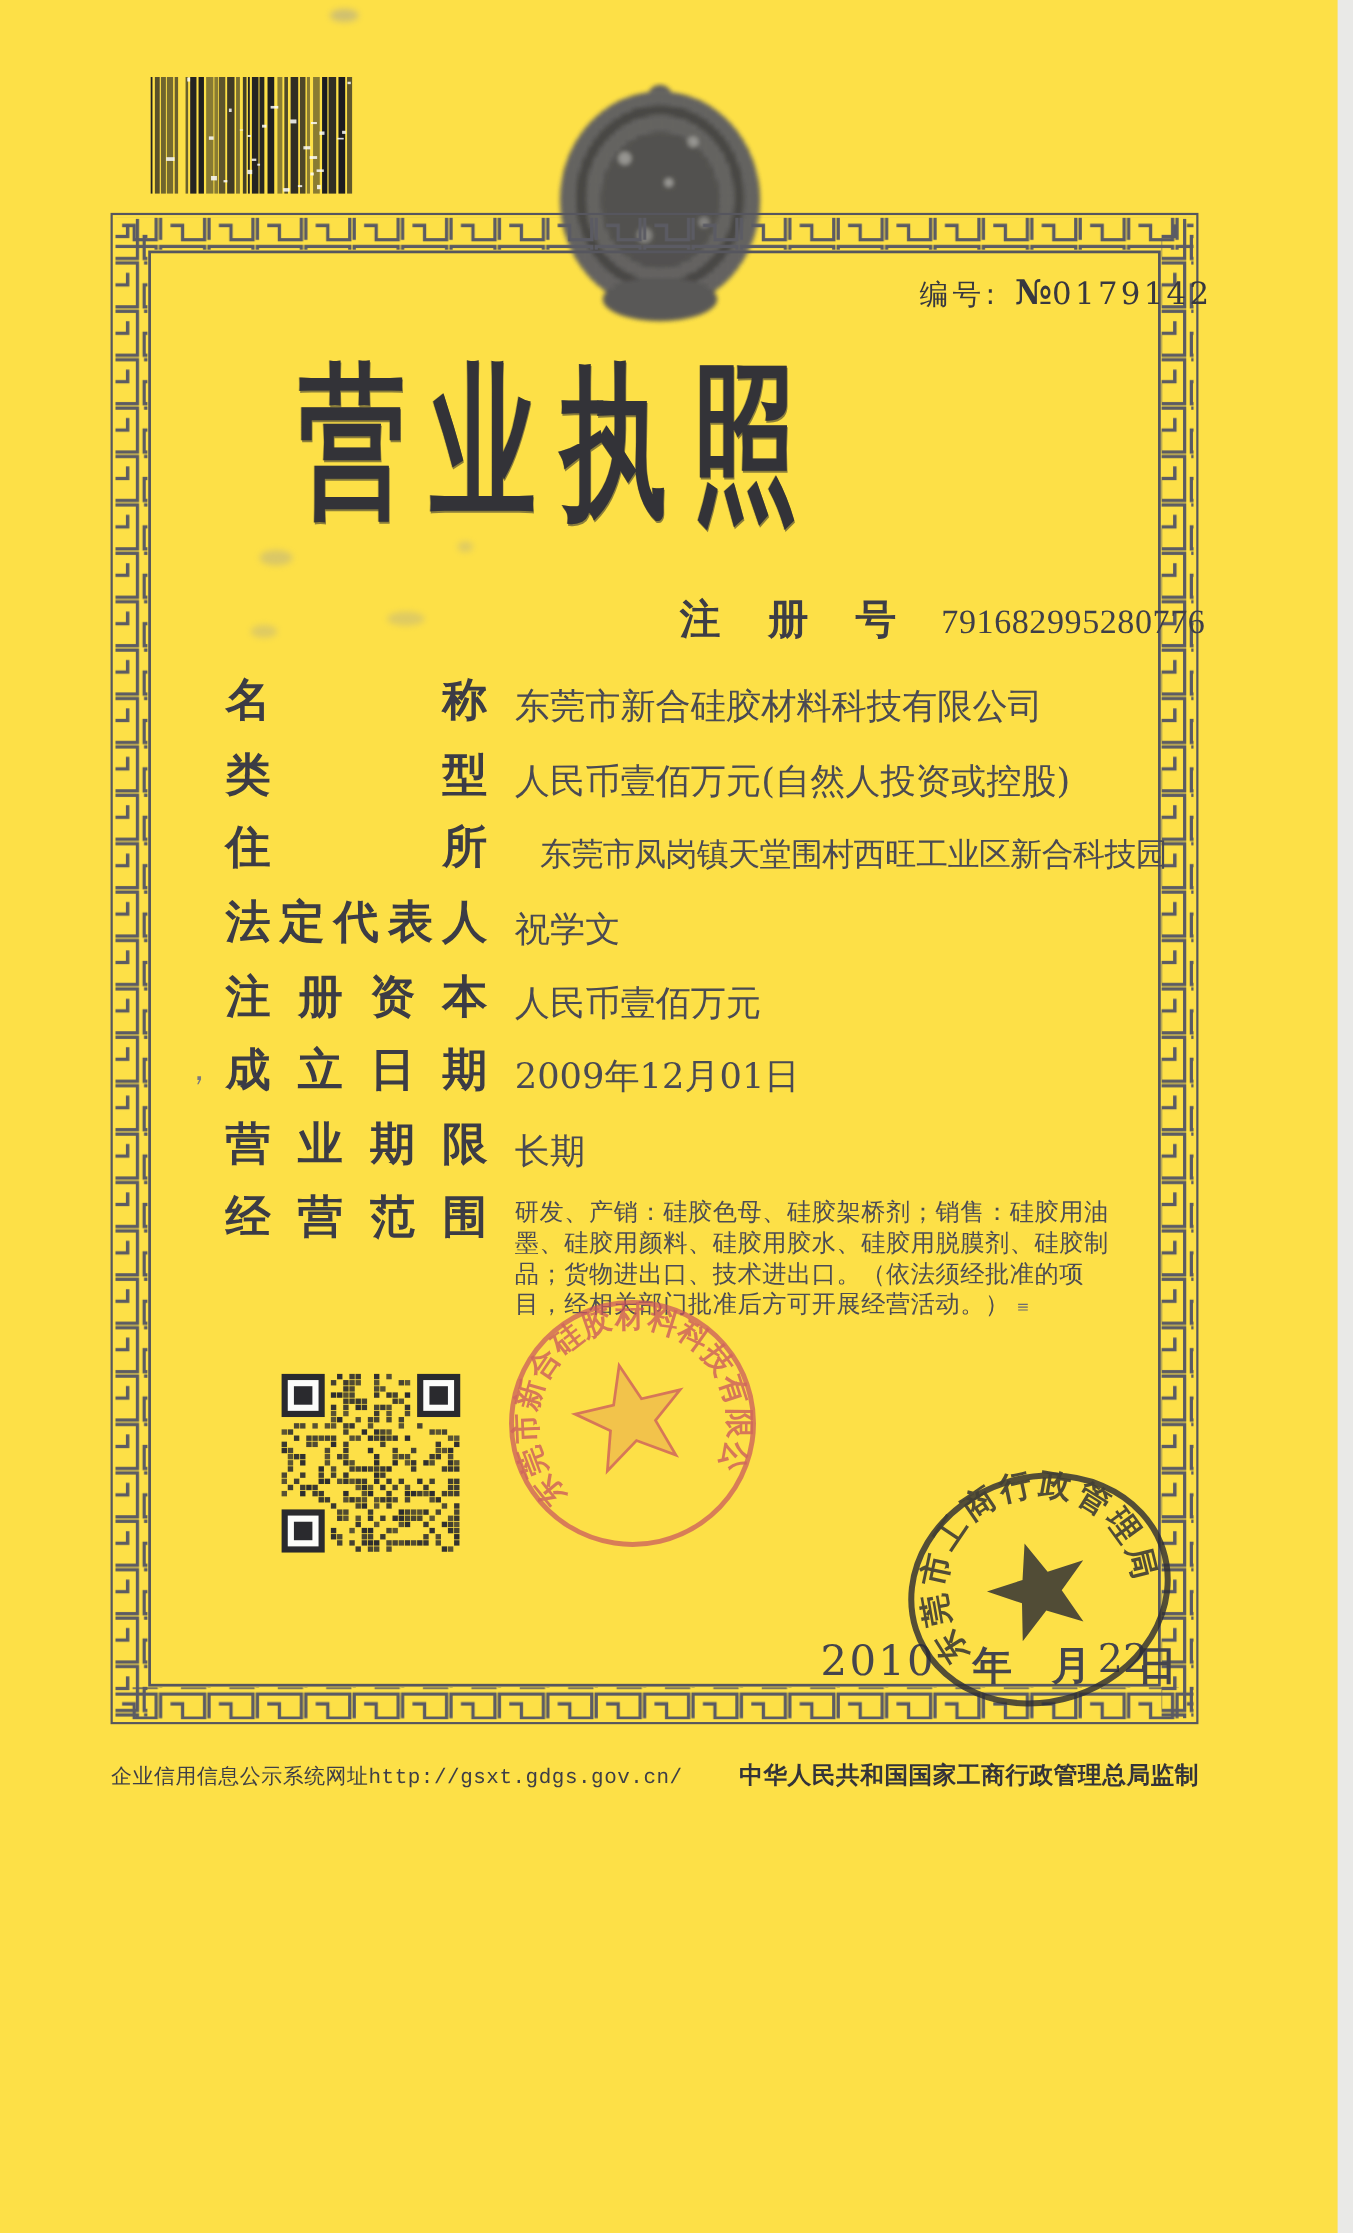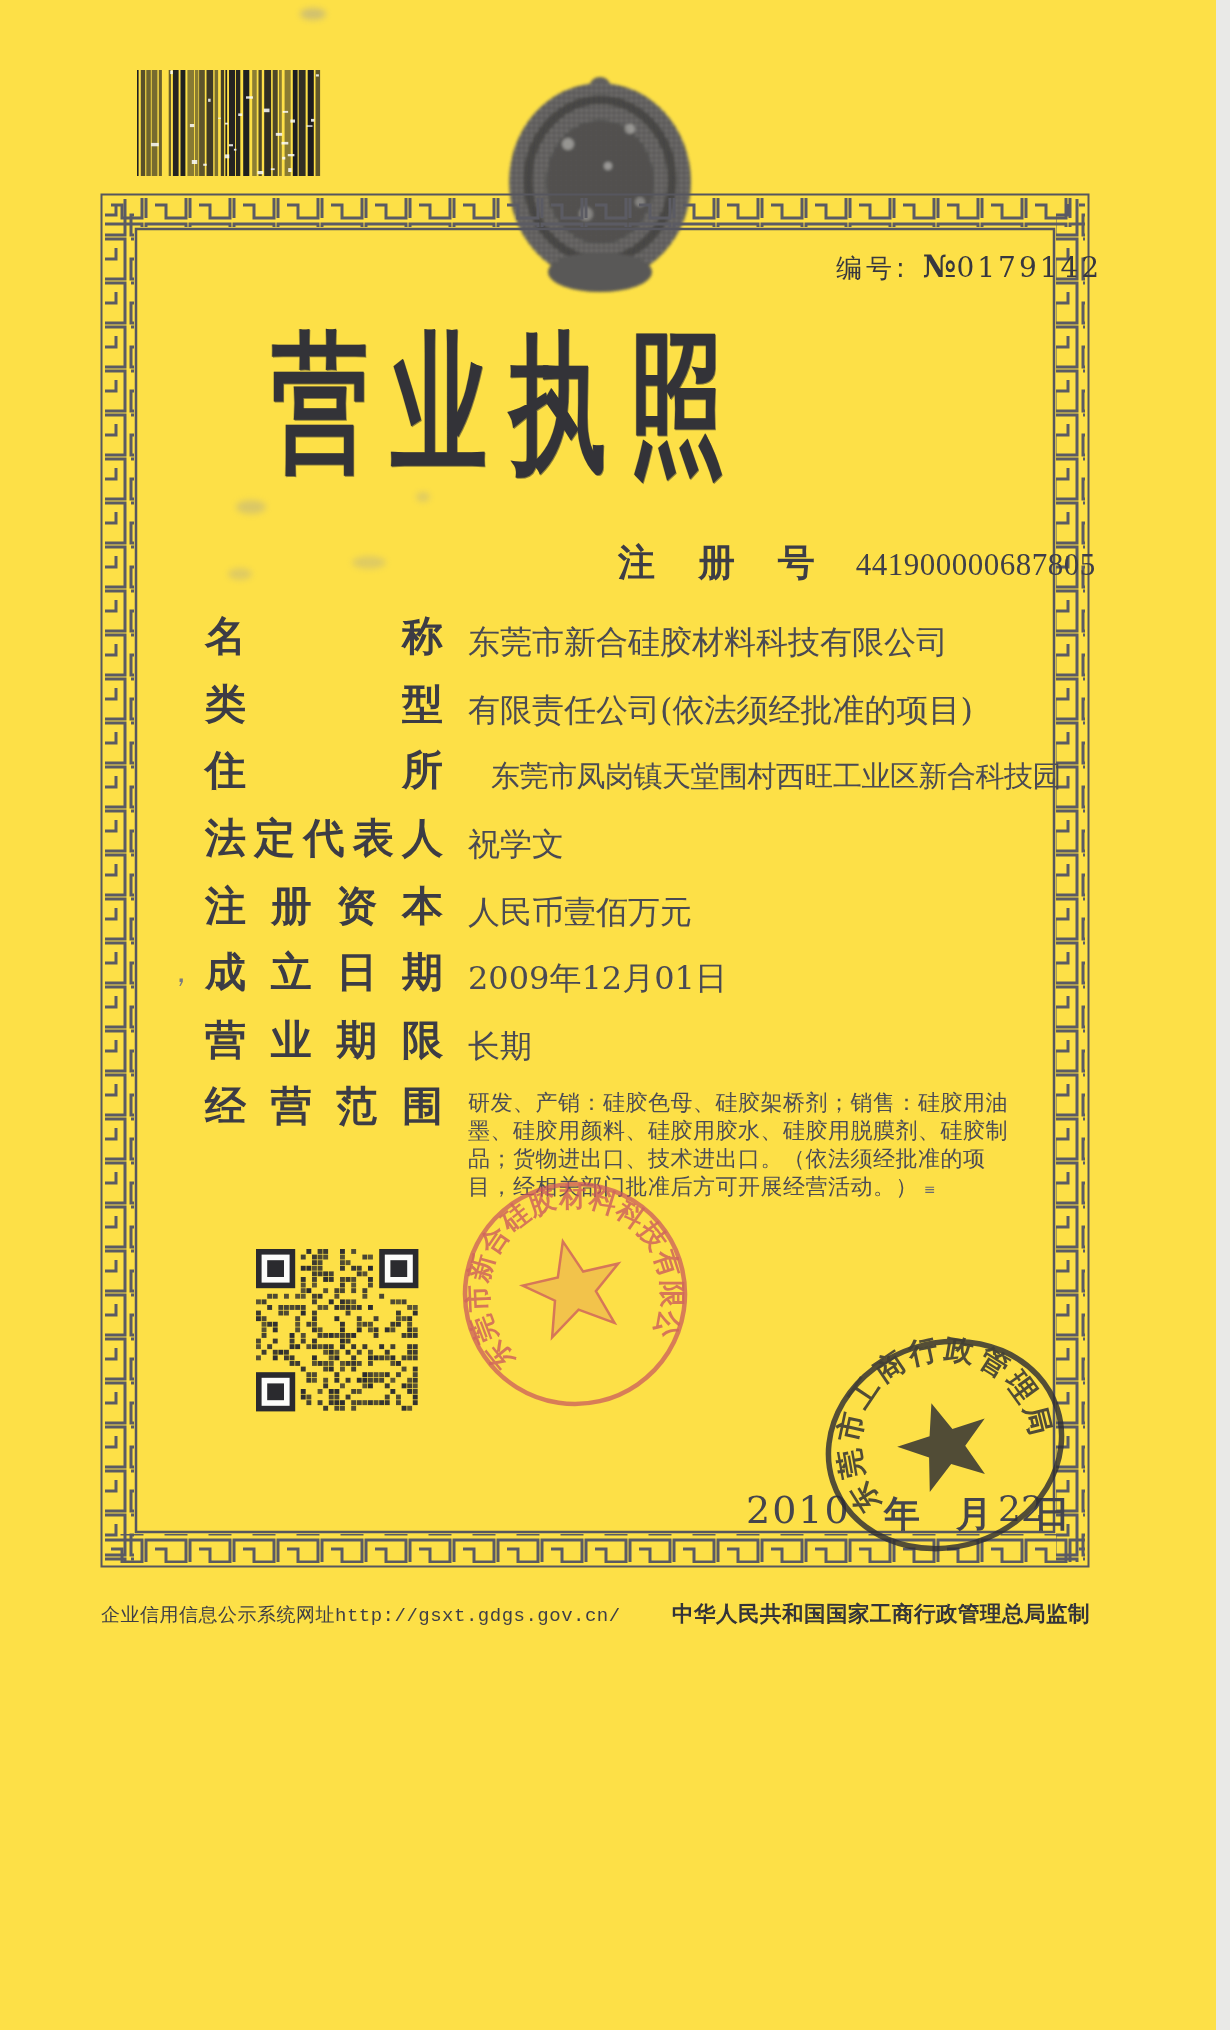--- a/index.html
+++ b/index.html
@@ -164,36 +164,36 @@
 
   <div class="title">
     <span>营</span>
     <span>业</span>
     <span>执</span>
     <span>照</span>
   </div>
 
   <div class="regline">
     <span class="lab">注 册 号</span>
-    <span class="num">441900000687805</span>
+    <span class="num">791682995280776</span>
   </div>
 
   <div class="row r0">
     <span class="lbl">
       <span>名</span>
         <span>称</span>
     </span>
     <span class="val">东莞市新合硅胶材料科技有限公司</span>
   </div>
   <div class="row r1">
     <span class="lbl">
       <span>类</span>
         <span>型</span>
     </span>
-    <span class="val">有限责任公司(依法须经批准的项目)</span>
+    <span class="val">人民币壹佰万元(自然人投资或控股)</span>
   </div>
   <div class="row r2">
     <span class="lbl">
       <span>住</span>
         <span>所</span>
     </span>
     <span class="val val-long">东莞市凤岗镇天堂围村西旺工业区新合科技园</span>
   </div>
   <div class="row r3">
     <span class="lbl">

